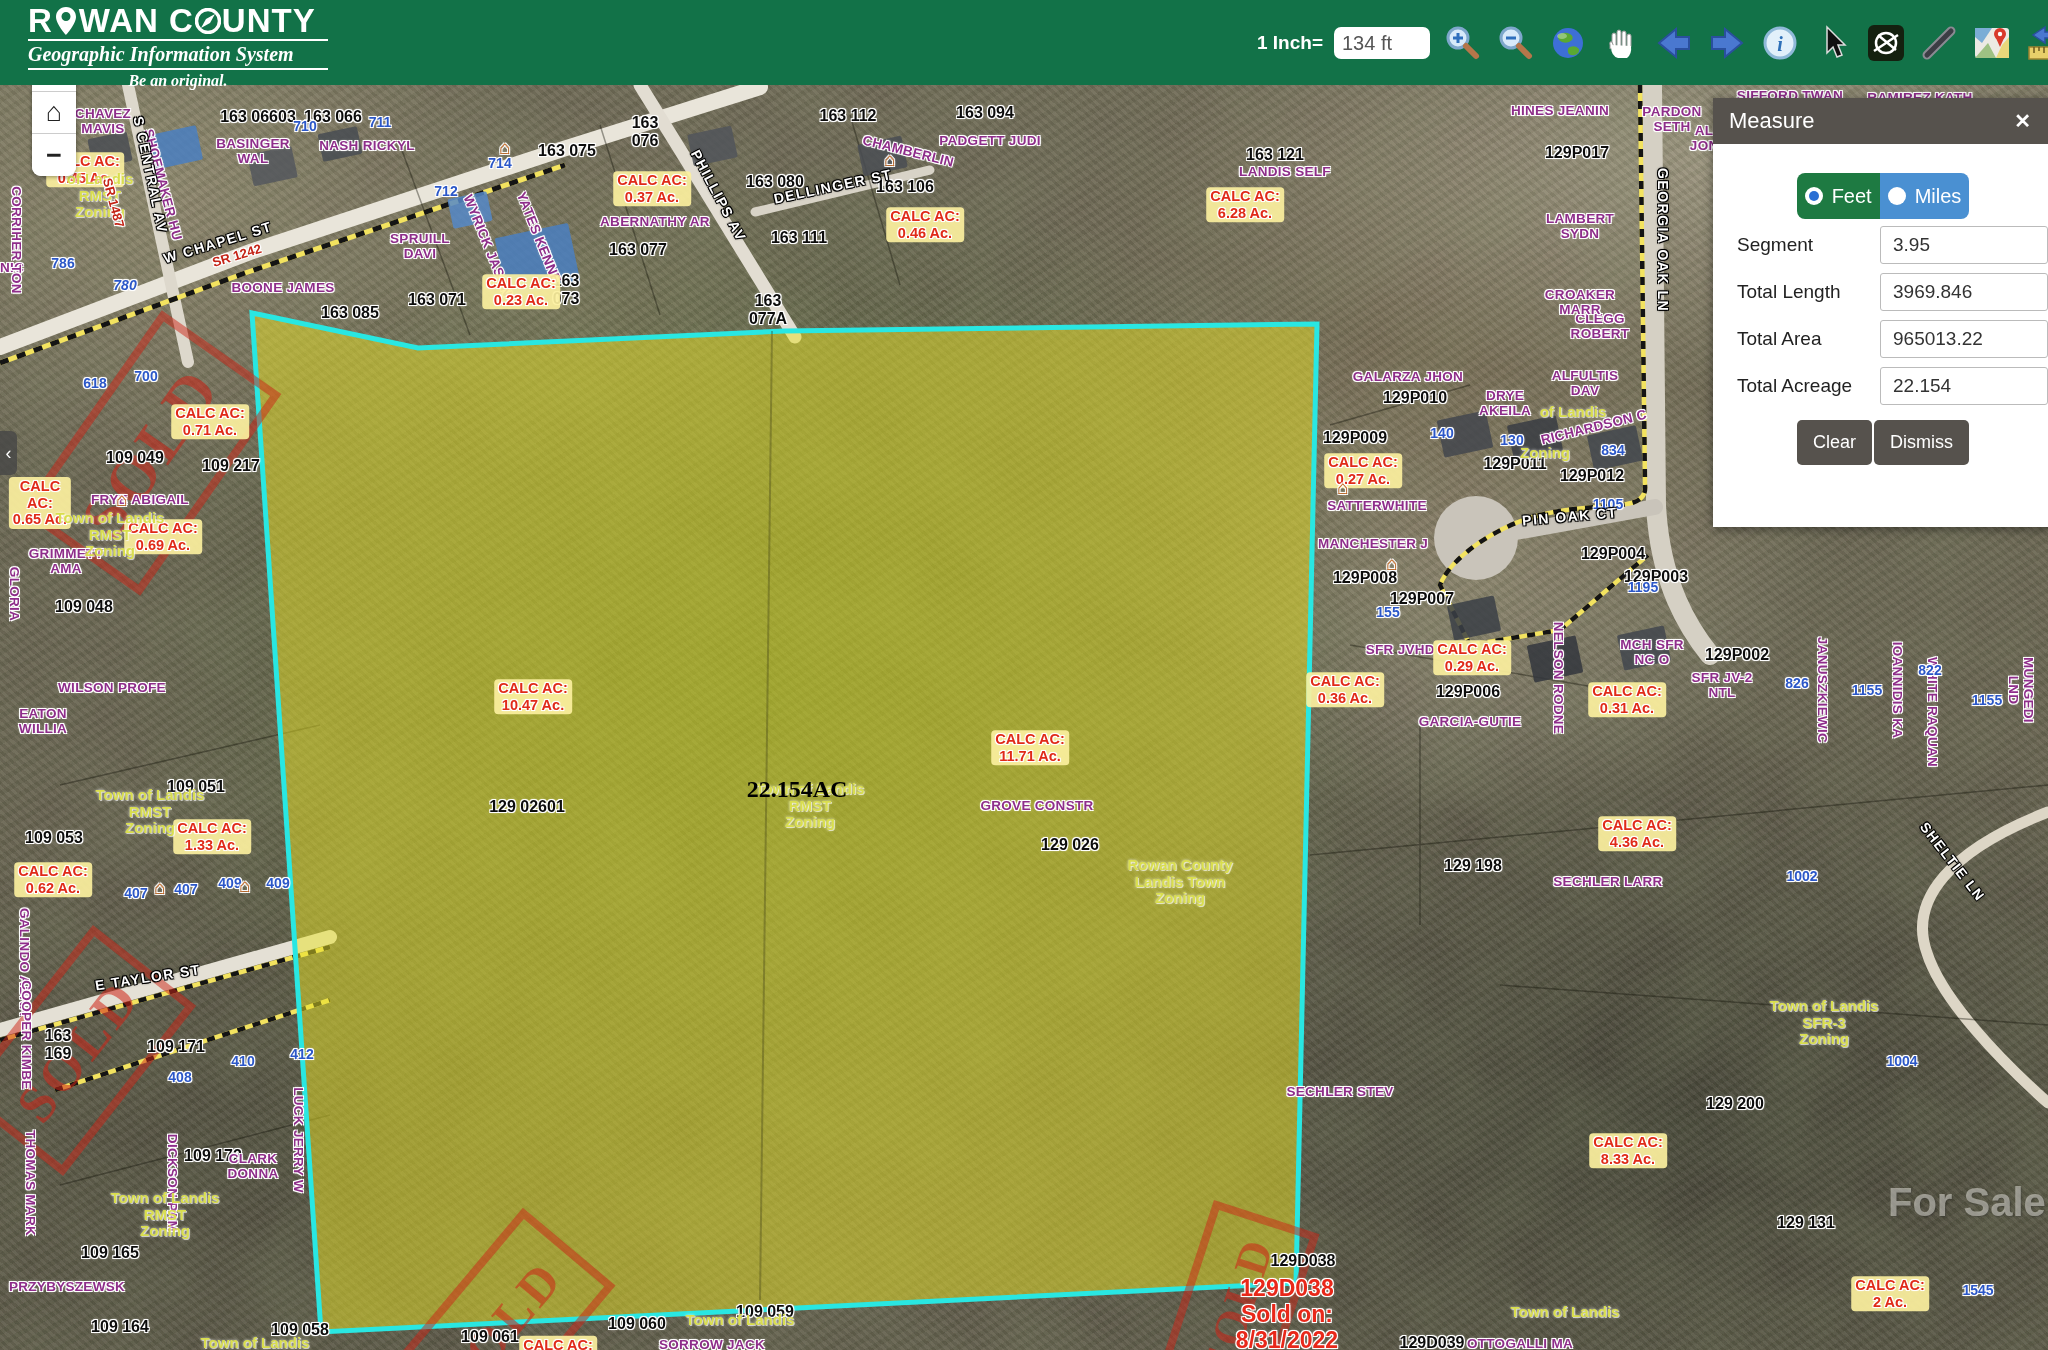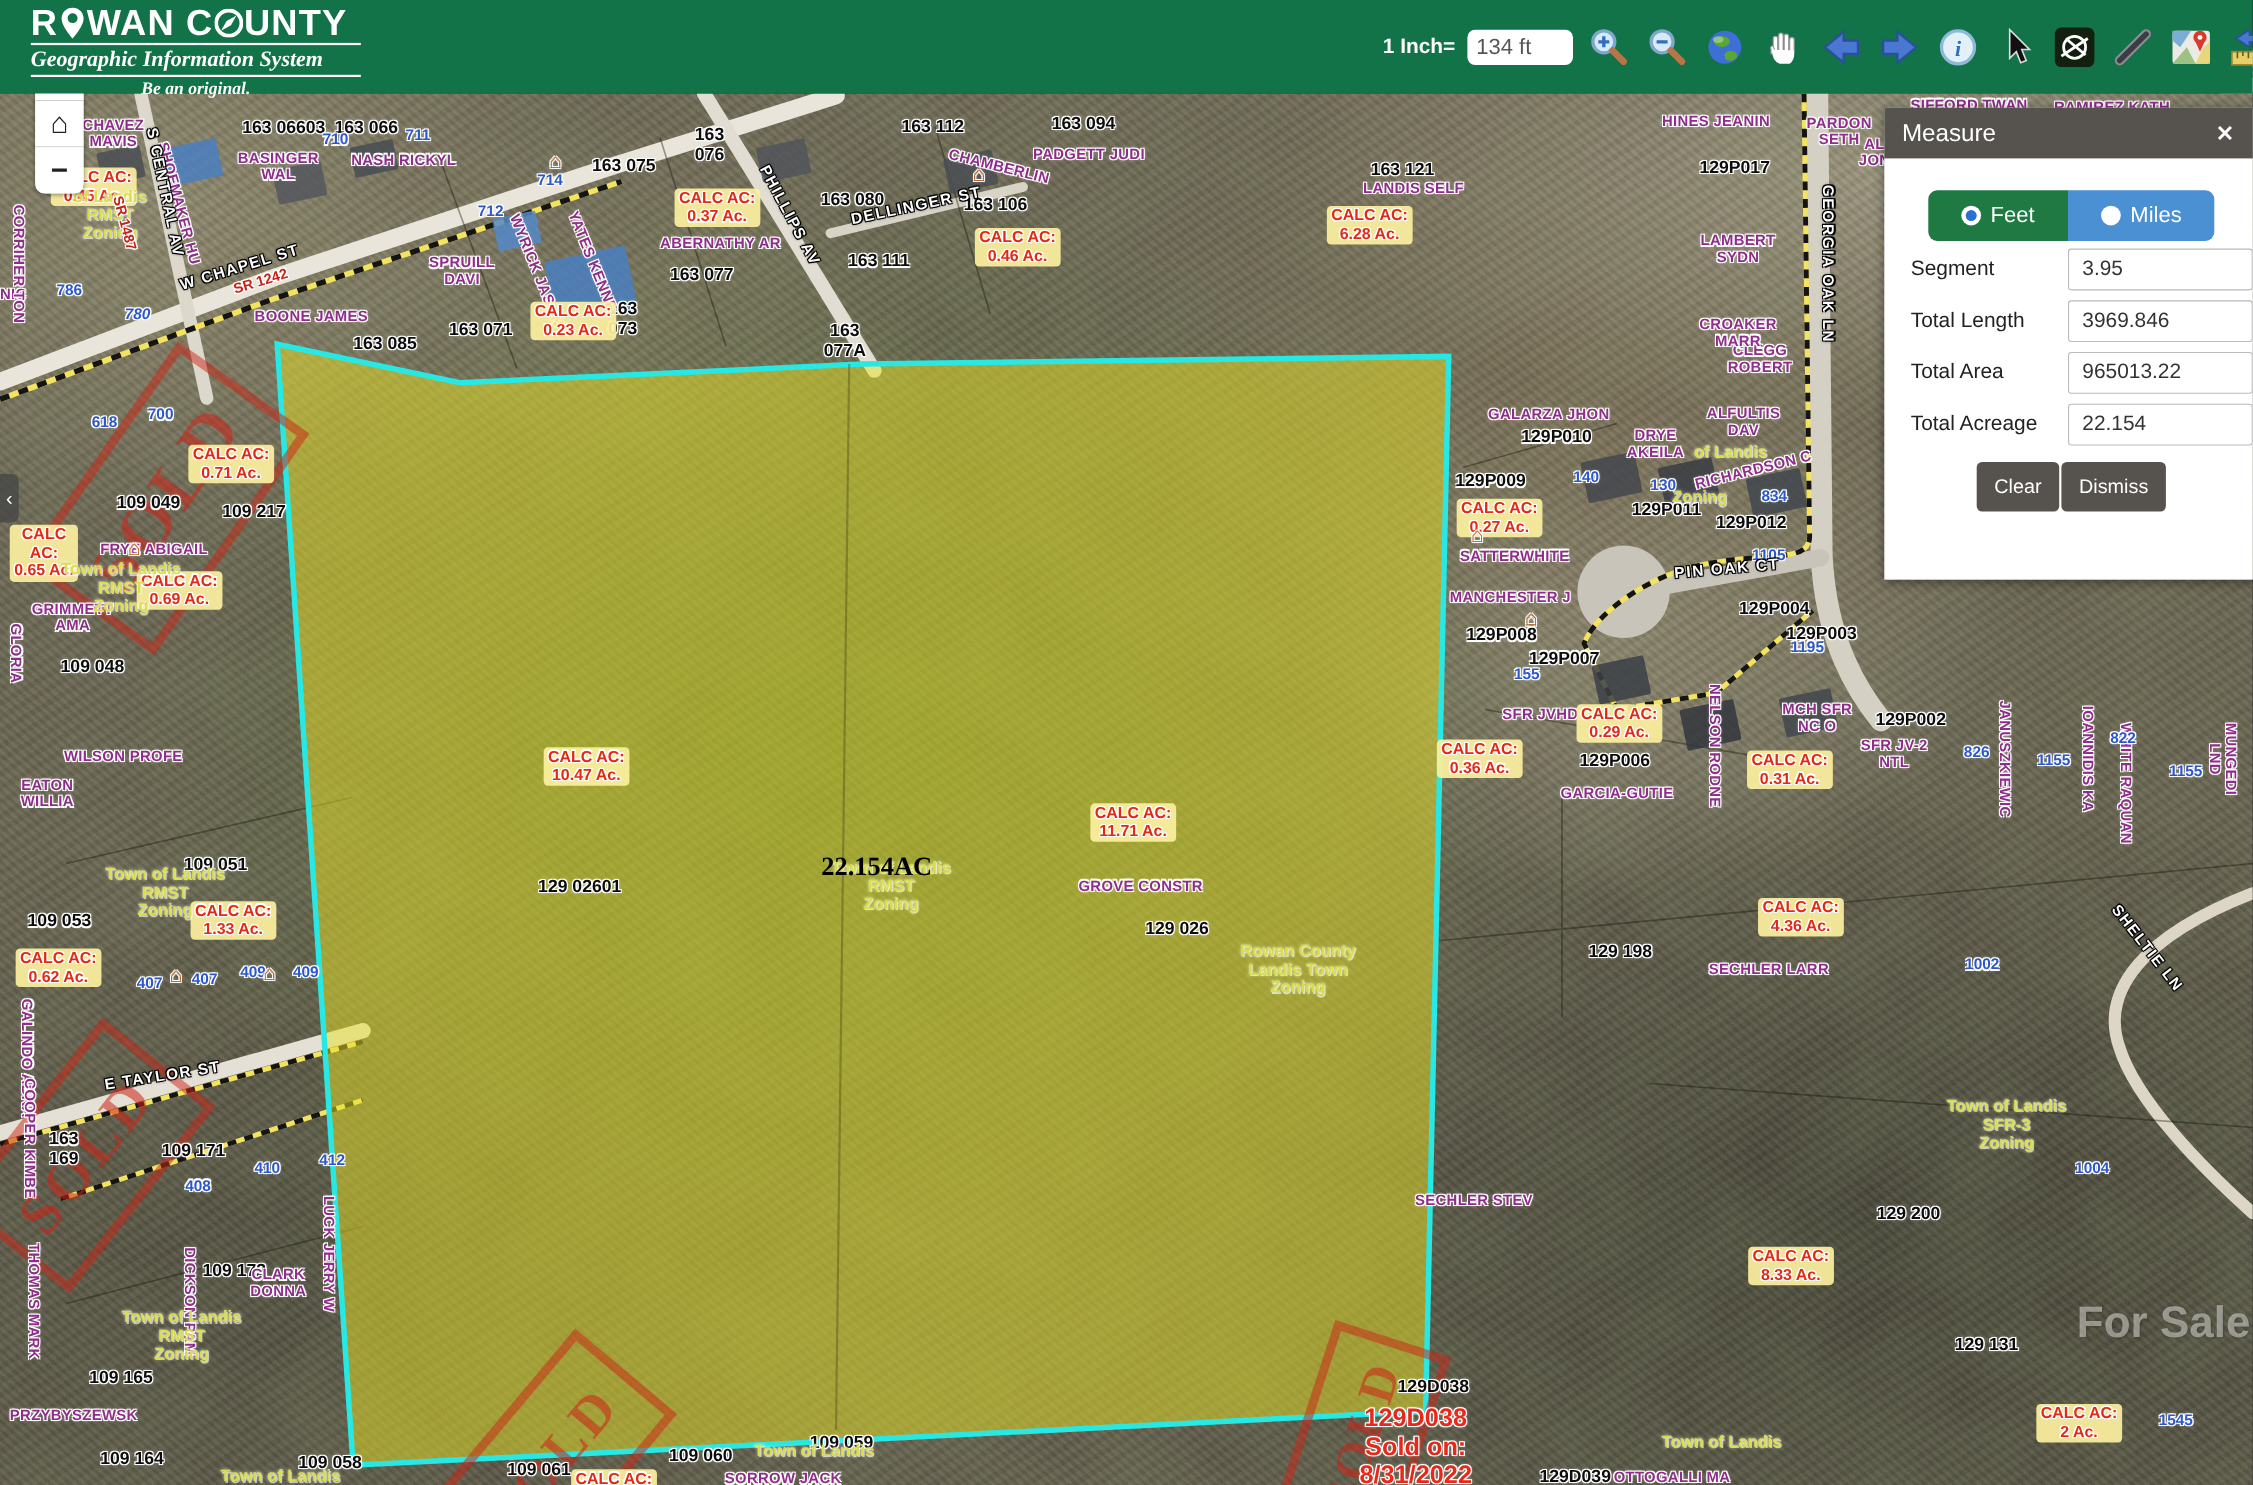--- a/index.html
+++ b/index.html
@@ -74,21 +74,21 @@
         border-radius:6px;color:#444;font-size:18px;font-weight:bold;line-height:38px;padding-left:12px;z-index:30;}
 
   
   .panel{position:absolute;left:1713px;top:98px;width:340px;height:429px;background:#fff;z-index:40;
          box-shadow:0 2px 10px rgba(0,0,0,.45);}
   .panel-header{height:46px;background:#56524d;color:#fff;display:flex;align-items:center;justify-content:space-between;
          padding:0 16px;}
   .panel-title{font-size:22px;}
   .panel-close{color:#fff;font-size:20px;font-weight:bold;background:none;border:none;cursor:pointer;}
   .unit-toggle{display:flex;justify-content:center;margin-top:29px;}
-  .unit-opt{display:flex;align-items:center;gap:9px;height:46px;padding:0 30px;color:#fff;font-size:20px;cursor:pointer;}
+  .unit-opt{display:flex;align-items:center;gap:9px;height:46px;padding:0 8px;color:#fff;font-size:20px;cursor:pointer;}
   .unit-feet{background:#1e7a42;border-radius:8px 0 0 8px;}
   .unit-miles{background:#4a90d2;border-radius:0 8px 8px 0;}
   .radio-outer{width:18px;height:18px;border-radius:50%;background:#fff;display:flex;align-items:center;justify-content:center;}
   .radio-dot{width:10px;height:10px;border-radius:50%;background:#2b6fd4;}
   .mrow{display:flex;align-items:center;margin:4px 0 0 24px;height:43px;}
   .mrow:first-of-type{margin-top:10px;}
   .mlabel{width:143px;font-size:19px;color:#222;}
   .mvalue{width:142px;height:36px;border:1px solid #bbb;border-radius:3px;font-size:19px;color:#333;padding:0 12px;
           font-family:"Liberation Sans",sans-serif;}
   .panel-btns{display:flex;justify-content:center;gap:2px;margin-top:13px;}

